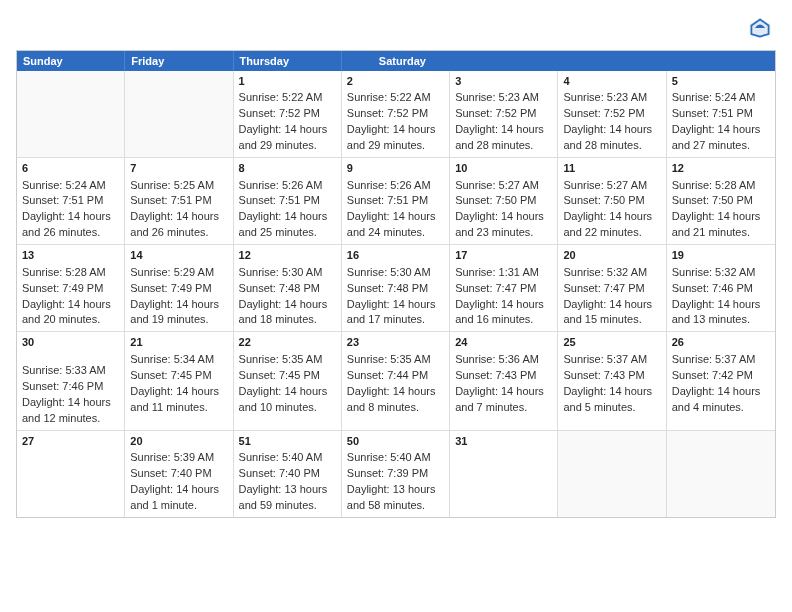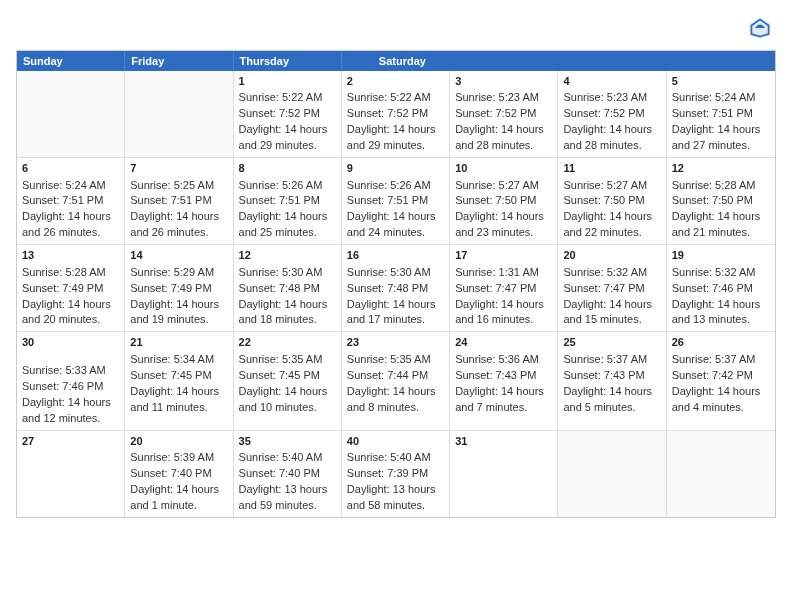--- a/index.html
+++ b/index.html
@@ -306,27 +306,27 @@
           <div class="cal-cell">
             <div class="cell-date">27</div>
           </div>
           <div class="cal-cell">
             <div class="cell-date">20</div>
             <div class="cell-info" style="white-space: pre-line;">Sunrise: 5:39 AM
 Sunset: 7:40 PM
 Daylight: 14 hours and 1 minute.</div>
           </div>
           <div class="cal-cell">
-            <div class="cell-date">35</div>
+            <div class="cell-date">51</div>
             <div class="cell-info" style="white-space: pre-line;">Sunrise: 5:40 AM
 Sunset: 7:40 PM
 Daylight: 13 hours and 59 minutes.</div>
           </div>
           <div class="cal-cell">
-            <div class="cell-date">40</div>
+            <div class="cell-date">50</div>
             <div class="cell-info" style="white-space: pre-line;">Sunrise: 5:40 AM
 Sunset: 7:39 PM
 Daylight: 13 hours and 58 minutes.</div>
           </div>
           <div class="cal-cell">
             <div class="cell-date">31</div>
           </div>
           <div class="cal-cell empty"></div>
           <div class="cal-cell empty"></div>
         </div>

